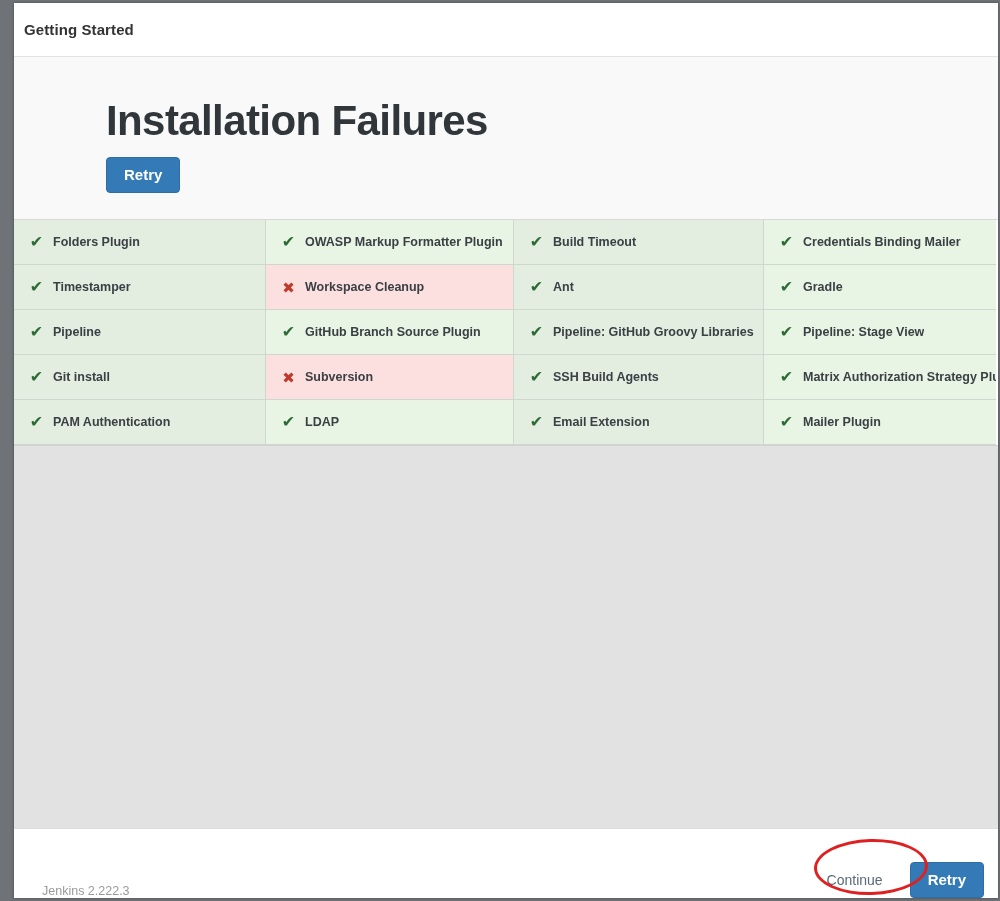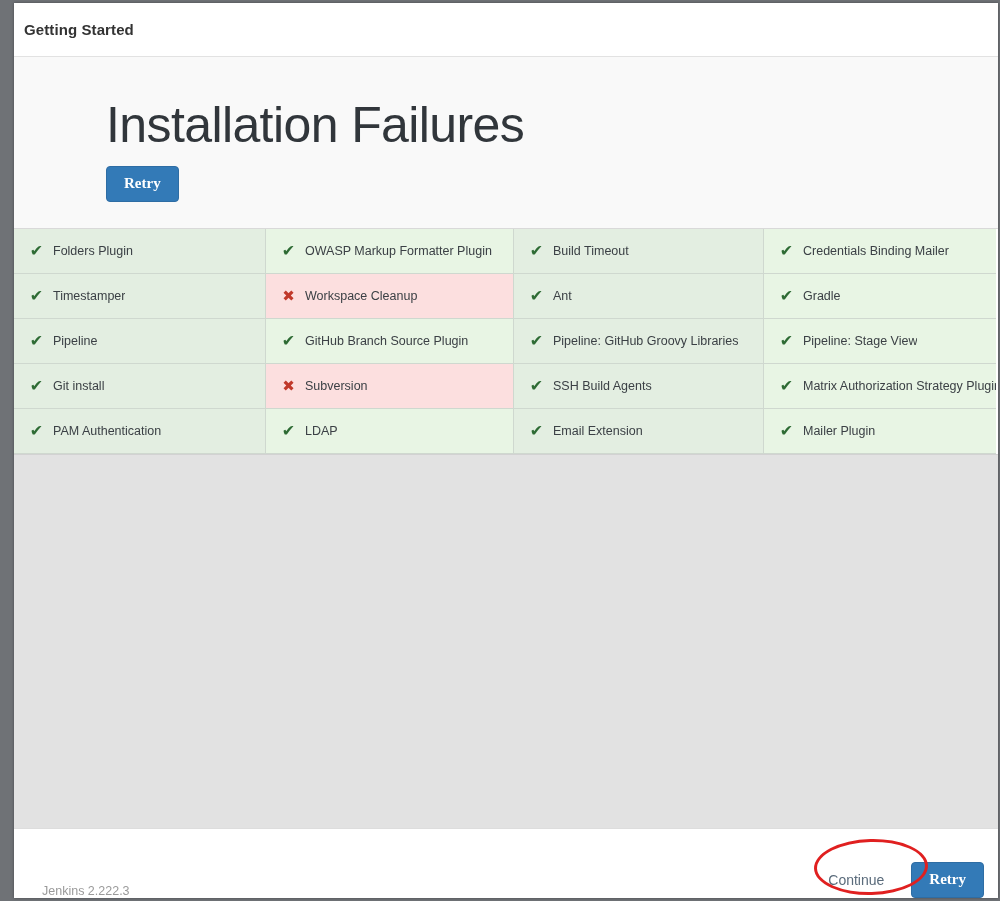--- a/index.html
+++ b/index.html
@@ -58,23 +58,23 @@
   
   #intro-panel {
     background: #f9f9f9;
     padding: 42px 0 0 0;
     border-bottom: 1px solid #d9d9d9;
   }
   #intro-inner {
     padding: 0 92px 26px 92px;
   }
   #page-title {
-    font-size: 50px;
+    font-size: 42px;
     line-height: 1.05;
-    font-weight: normal;
+    font-weight: bold;
     color: #31363b;
     margin: 0 0 14px 0;
     letter-spacing: -0.6px;
   }
   #page-subtitle {
     font-size: 17px;
     line-height: 1.48;
     color: #4b5055;
     margin: 0 0 20px 0;
     max-width: 740px;
@@ -83,21 +83,21 @@
 
   
   .btn-primary {
     display: inline-block;
     background: #337ab7;
     border: 1px solid #2e6da4;
     border-radius: 4px;
     color: #ffffff;
     font-size: 15px;
     font-weight: bold;
-    font-family: Liberation Serif, serif;
+    font-family: Liberation Sans, sans-serif;
     padding: 9px 17px 10px 17px;
     cursor: pointer;
     line-height: 1;
   }
 
   
   #plugin-grid {
     display: grid;
     grid-template-columns: 252px 248px 250px 232px;
     background: #ffffff;
@@ -133,20 +133,21 @@
     line-height: 1;
   }
   .status-icon.ok   { color: #2e6b34; font-size: 16px; }
   .status-icon.fail { color: #c0392b; font-size: 15px; }
   .plugin-name {
     font-size: 12.5px;
     color: #3b4045;
     white-space: nowrap;
     overflow: hidden;
     text-overflow: clip;
+    font-weight: bold;
   }
 
   
   #grid-filler {
     flex: 1;
     background: #e2e2e2;
   }
 
   
   #footer-bar {

